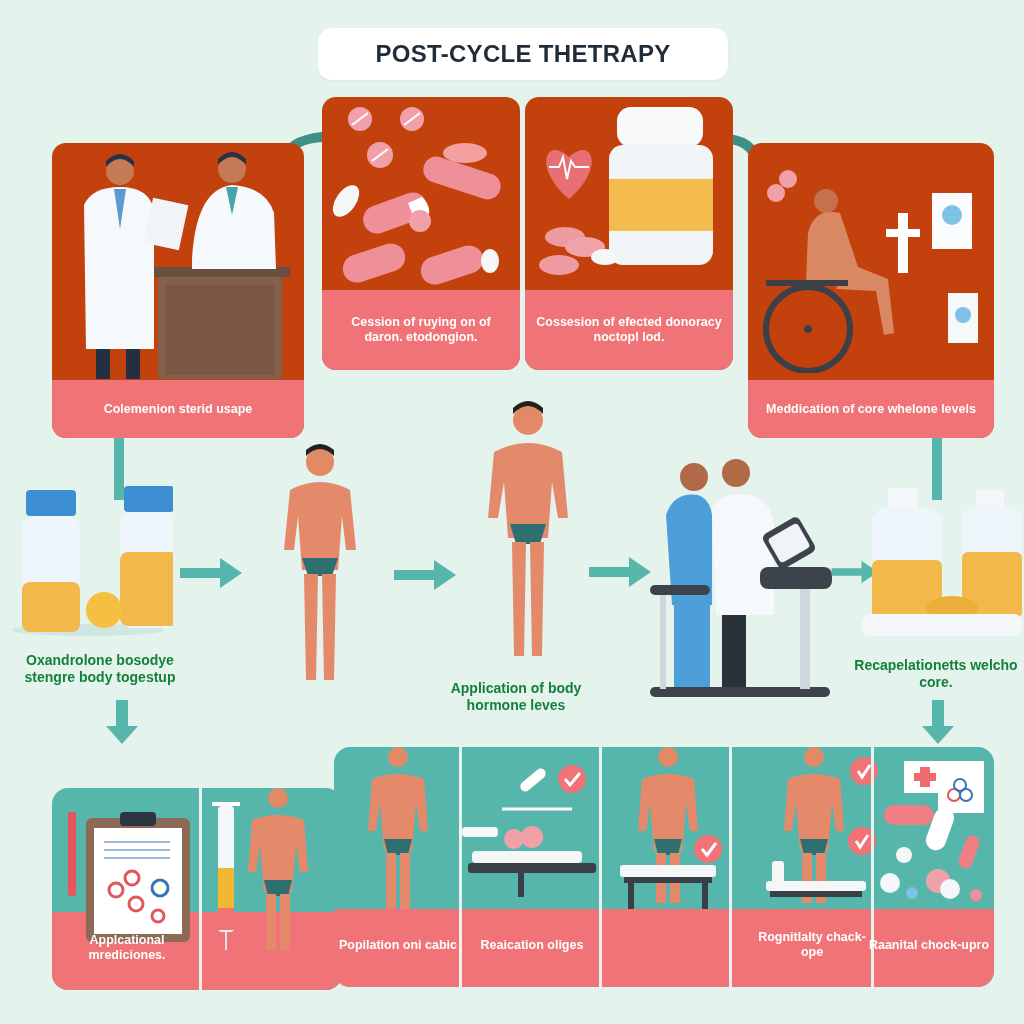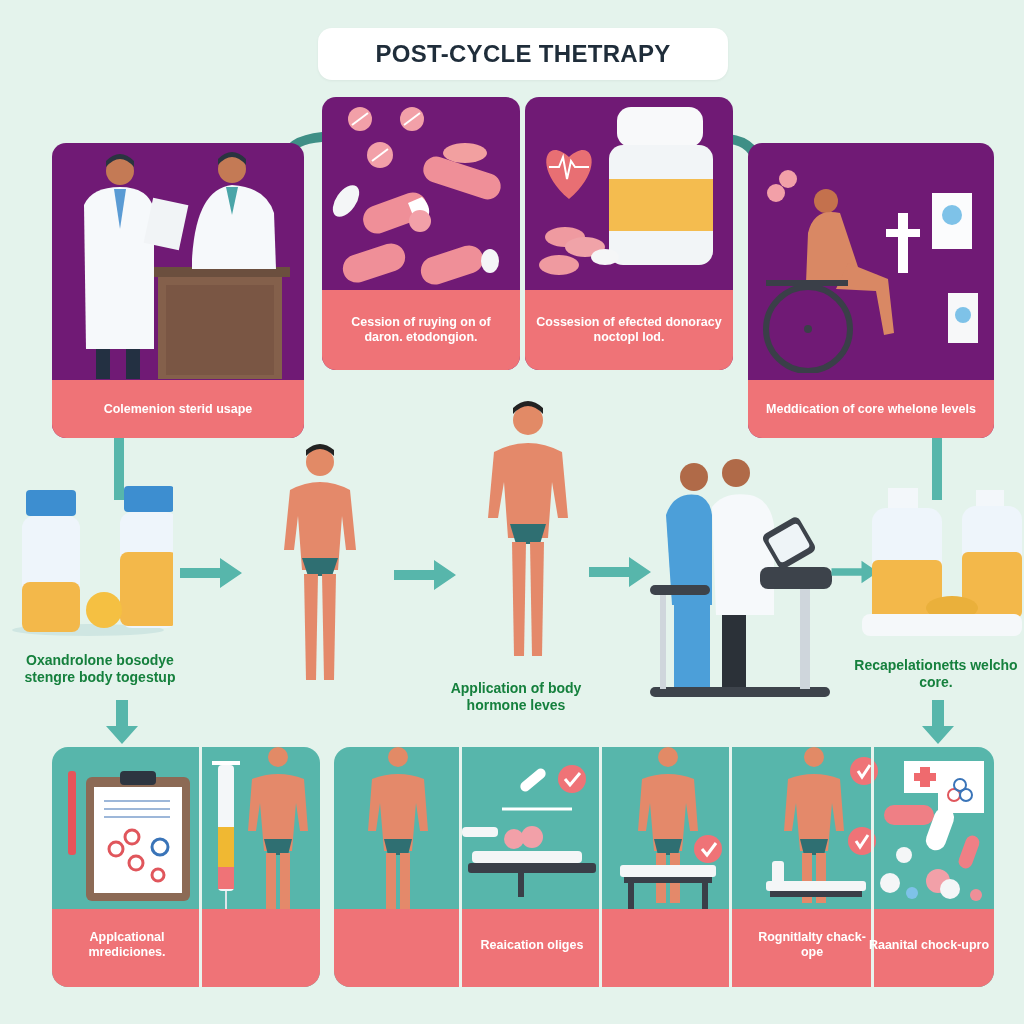--- a/index.html
+++ b/index.html
@@ -1,20 +1,20 @@
 <!DOCTYPE html>
 <html><head>
 <meta charset="utf-8">
 <style>
   html,body{margin:0;padding:0;}
   body{width:1024px;height:1024px;background:#e4f3ec;position:relative;overflow:hidden;font-family:"DejaVu Sans","Liberation Sans",sans-serif;}
   .abs{position:absolute;}
   .title-box{left:318px;top:28px;width:410px;height:52px;background:#fff;border-radius:14px;display:flex;align-items:center;justify-content:center;box-shadow:0 1px 3px rgba(0,0,0,.05);}
   .title-box span{font-family:"Liberation Sans",sans-serif;font-weight:700;font-size:24px;color:#1f2d3a;letter-spacing:.3px;}
-  .panel{position:absolute;background:#701a75;border-radius:14px;overflow:hidden;}
+  .panel{position:absolute;background:#c2410c;border-radius:14px;overflow:hidden;}
   .panel .cap{position:absolute;left:0;right:0;bottom:0;background:#ef7377;display:flex;align-items:center;justify-content:center;text-align:center;color:#fff;font-family:"Liberation Sans",sans-serif;font-weight:700;font-size:12.5px;line-height:15px;padding:0 10px;box-sizing:border-box;}
   .strip{position:absolute;background:#57b6ab;border-radius:16px;overflow:hidden;}
   .strip .capbar{position:absolute;left:0;right:0;bottom:0;height:78px;background:#ef7377;}
   .cell{position:absolute;top:0;bottom:0;}
   .cell .divider{position:absolute;right:0;top:0;bottom:0;width:3px;background:#e8f4ee;}
   .cell .lbl{position:absolute;left:0;right:0;bottom:20px;height:44px;display:flex;align-items:center;justify-content:center;text-align:center;color:#fff;font-family:"Liberation Sans",sans-serif;font-weight:700;font-size:12.5px;line-height:15px;}
   .dark-text{color:#15803d;font-family:"Liberation Sans",sans-serif;font-weight:700;font-size:14px;line-height:17px;text-align:center;}
   .arrow-r{position:absolute;width:64px;height:30px;}
   .connector{position:absolute;background:#57b6ab;}
 </style>
@@ -189,21 +189,21 @@
 </svg>
 <div class="abs dark-text" style="left:848px;top:657px;width:176px;">Recapelationetts welcho core.</div>
 
 <svg class="abs" style="left:106px;top:700px" width="32" height="44">
   <path d="M10 0 H22 V26 H32 L16 44 L0 26 H10 Z" fill="#57b6ab"></path>
 </svg>
 <svg class="abs" style="left:922px;top:700px" width="32" height="44">
   <path d="M10 0 H22 V26 H32 L16 44 L0 26 H10 Z" fill="#57b6ab"></path>
 </svg>
 
-<div class="strip" style="left:52px;top:747px;width:268px;height:240px;">
+<div class="strip" style="left:52px;top:788px;width:268px;height:202px;padding-left:22px;">
   <div class="capbar"></div>
   <div class="cell" style="left:0;width:150px;">
     <svg class="abs" style="left:8px;top:10px" width="140" height="150">
       <rect x="8" y="14" width="8" height="84" rx="3" fill="#e8545a"></rect>
       <rect x="26" y="20" width="104" height="124" rx="6" fill="#8c6a55"></rect>
       <rect x="34" y="30" width="88" height="106" fill="#fff"></rect>
       <rect x="60" y="14" width="36" height="14" rx="4" fill="#2d3540"></rect>
       <line x1="44" y1="44" x2="110" y2="44" stroke="#9db7d9" stroke-width="2"></line>
       <line x1="44" y1="52" x2="110" y2="52" stroke="#9db7d9" stroke-width="2"></line>
       <line x1="44" y1="60" x2="110" y2="60" stroke="#9db7d9" stroke-width="2"></line>
@@ -237,20 +237,21 @@
 
   <div class="cell" style="left:0;width:128px;">
     <svg class="abs" style="left:22px;top:-16px" width="84" height="180">
       <circle cx="42" cy="26" r="10" fill="#e28a66"></circle>
       <path d="M16 48 Q42 38 68 48 L72 100 L64 100 L60 72 L56 120 L28 120 L24 72 L20 100 L12 100 Z" fill="#e4896a"></path>
       <path d="M28 108 L56 108 L52 124 L32 124 Z" fill="#2f6f72"></path>
       <rect x="30" y="122" width="10" height="56" fill="#e4896a"></rect>
         <rect x="44" y="122" width="10" height="56" fill="#e4896a"></rect>
     </svg>
     <div class="divider"></div>
+    <div class="lbl">Popilation oni cabic</div>
   </div>
 
   <div class="cell" style="left:128px;width:140px;">
     <svg class="abs" style="left:0;top:10px" width="140" height="150">
       <rect x="56" y="18" width="30" height="10" rx="5" fill="#fff" transform="rotate(-40 71 23)"></rect>
       <line x1="40" y1="52" x2="110" y2="52" stroke="#fff" stroke-width="3"></line>
       <circle cx="52" cy="82" r="10" fill="#f2a0a8"></circle>
         <circle cx="70" cy="80" r="11" fill="#f2a0a8"></circle>
       <rect x="0" y="70" width="36" height="10" rx="4" fill="#f4f6f7"></rect>
       <rect x="10" y="94" width="110" height="12" rx="4" fill="#f4f6f7"></rect>

